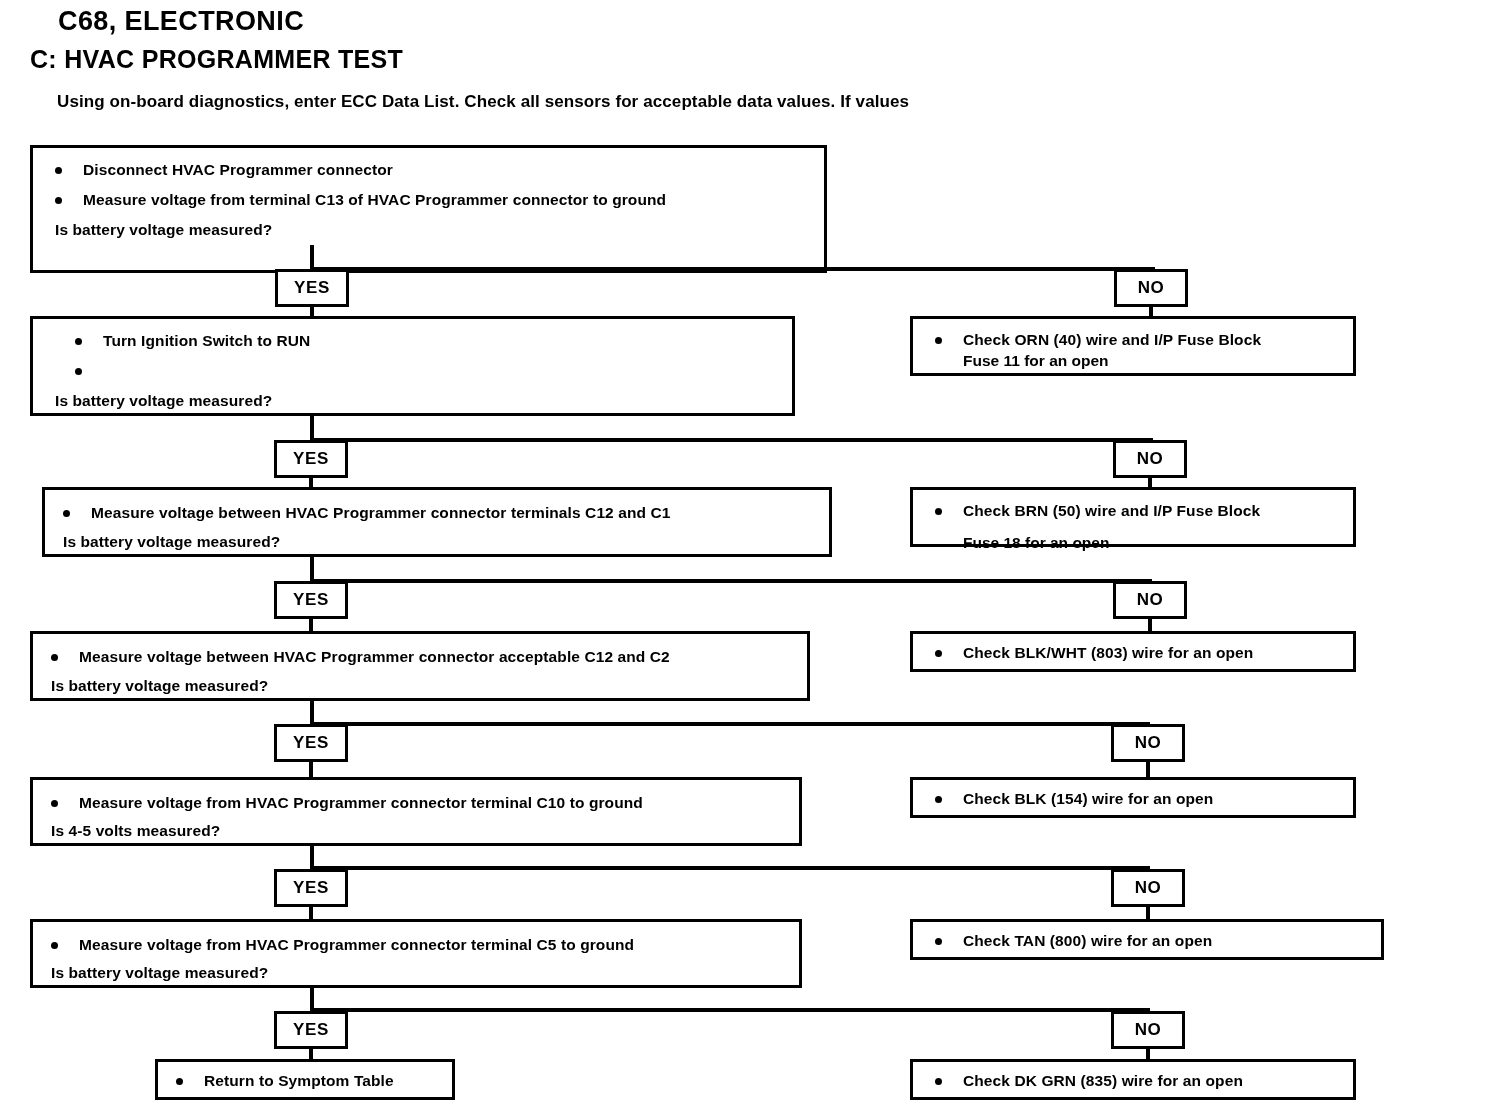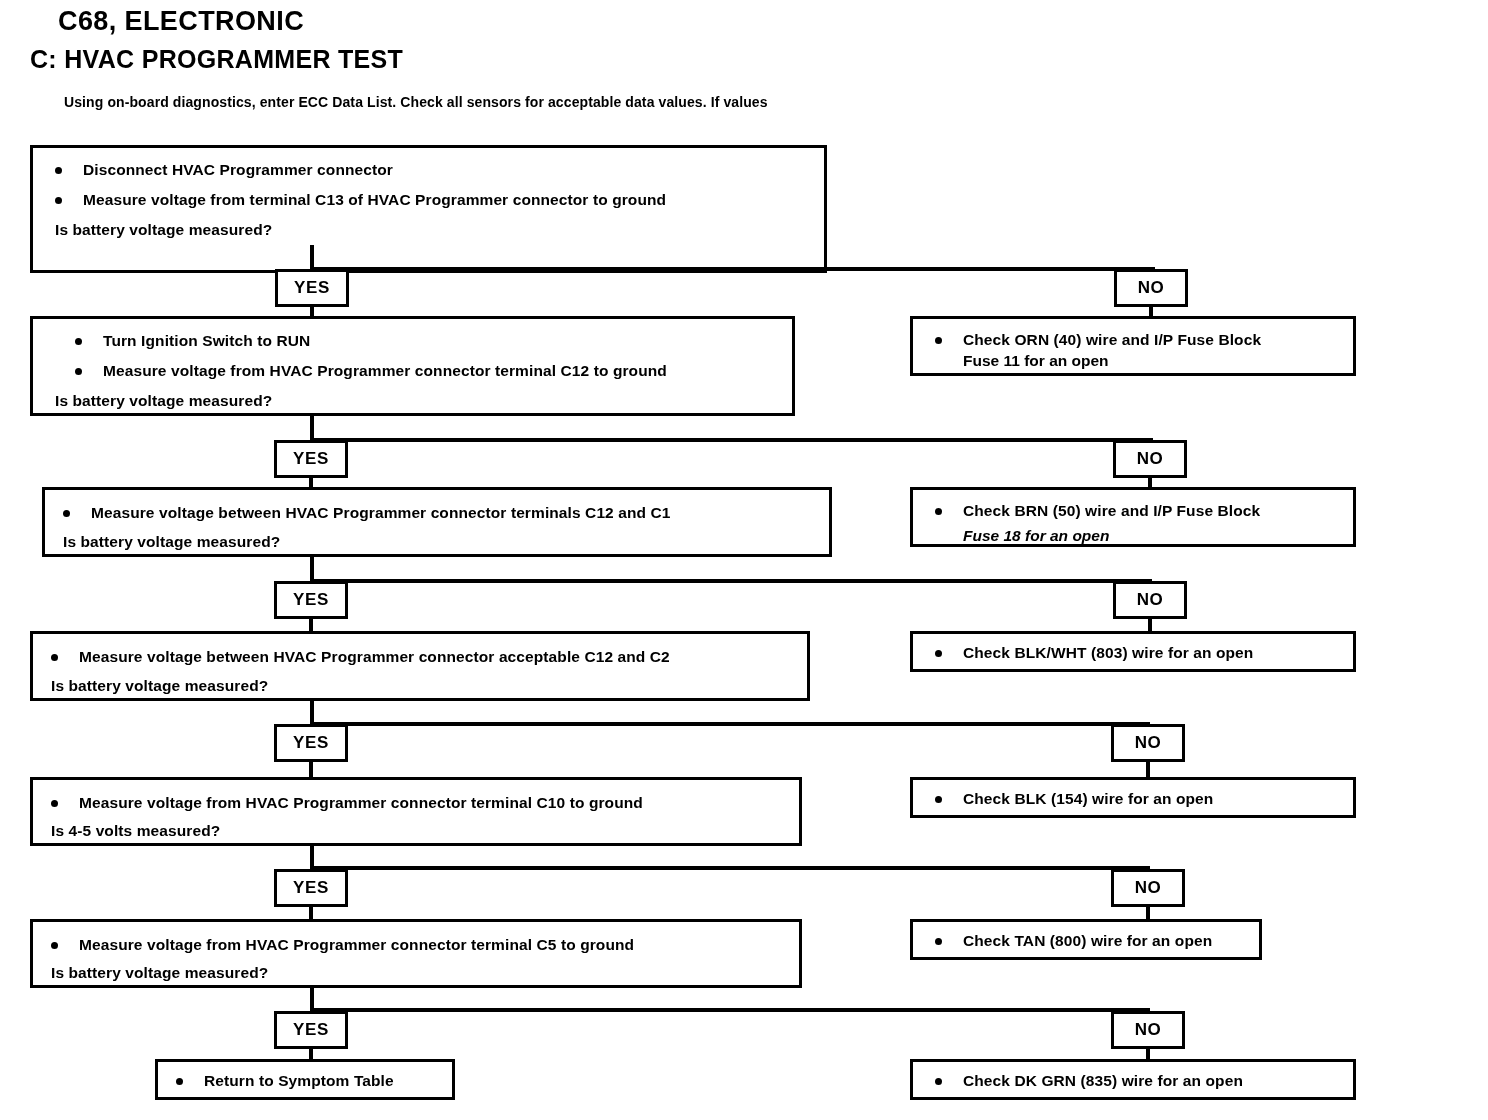--- a/index.html
+++ b/index.html
@@ -36,24 +36,24 @@
     position: absolute;
     left: 30px;
     top: 45px;
     font-size: 25px;
     font-weight: 700;
     letter-spacing: 0.3px;
     white-space: nowrap;
   }
   .intro {
     position: absolute;
-    left: 64px;
+    left: 57px;
     top: 91px;
     width: 1050px;
-    font-size: 14px;
+    font-size: 17px;
     font-weight: 700;
     line-height: 22px;
     letter-spacing: 0.1px;
   }
   .intro .l2 { display: block; margin-top: 44px; }
 
   
   .fbox {
     position: absolute;
     border: 3px solid #000;
@@ -143,36 +143,35 @@
   <div class="fbox" style="left:910px; top:316px; width:446px; height:60px;">
     <span class="bullet" style="left:22px; top:18px;"></span>
     <span class="line" style="left:50px; top:12px;">Check ORN (40) wire and I/P Fuse Block</span>
     <span class="cont" style="left:50px; top:33px;">Fuse 11 for an open</span>
   </div>
 
   <div class="fbox" style="left:30px; top:316px; width:765px; height:100px;">
     <span class="bullet" style="left:42px; top:19px;"></span>
     <span class="line" style="left:70px; top:13px;">Turn Ignition Switch to RUN</span>
     <span class="bullet" style="left:42px; top:49px;"></span>
-    <span class="line" style="left:70px; top:43px;">Measure voltage from HVAC Programmer connector terminal C12 to ground</span>
     <span class="line" style="left:22px; top:73px;">Is battery voltage measured?</span>
   </div>
 
   <div class="vline" style="left:310px; top:416px; height:26px;"></div>
   <div class="hline" style="left:310px; top:438px; width:843px;"></div>
   <div class="vline" style="left:1149px; top:438px; height:7px;"></div>
   <div class="ynbox" style="left:274px; top:440px;">YES</div>
   <div class="ynbox" style="left:1113px; top:440px;">NO</div>
   <div class="vline" style="left:309px; top:476px; height:12px;"></div>
   <div class="vline" style="left:1148px; top:476px; height:12px;"></div>
 
   <div class="fbox" style="left:910px; top:487px; width:446px; height:60px;">
     <span class="bullet" style="left:22px; top:18px;"></span>
     <span class="line" style="left:50px; top:12px;">Check BRN (50) wire and I/P Fuse Block</span>
-    <span class="cont" style="left:50px; top:37px;font-style:italic;">Fuse 18 for an open</span>
+    <span class="cont" style="left:50px; top:44px;">Fuse 18 for an open</span>
   </div>
 
   <div class="fbox" style="left:42px; top:487px; width:790px; height:70px;">
     <span class="bullet" style="left:18px; top:20px;"></span>
     <span class="line" style="left:46px; top:14px;">Measure voltage between HVAC Programmer connector terminals C12 and C1</span>
     <span class="line" style="left:18px; top:43px;">Is battery voltage measured?</span>
   </div>
 
   <div class="vline" style="left:310px; top:557px; height:26px;"></div>
   <div class="hline" style="left:310px; top:579px; width:842px;"></div>
@@ -213,21 +212,21 @@
   </div>
 
   <div class="vline" style="left:310px; top:846px; height:25px;"></div>
   <div class="hline" style="left:310px; top:866px; width:840px;"></div>
   <div class="vline" style="left:1146px; top:866px; height:7px;"></div>
   <div class="ynbox" style="left:274px; top:869px;">YES</div>
   <div class="ynbox" style="left:1111px; top:869px;">NO</div>
   <div class="vline" style="left:309px; top:905px; height:14px;"></div>
   <div class="vline" style="left:1146px; top:905px; height:14px;"></div>
 
-  <div class="fbox" style="left:910px; top:919px; width:352px; height:41px;">
+  <div class="fbox" style="left:910px; top:919px; width:474px; height:41px;">
     <span class="bullet" style="left:22px; top:16px;"></span>
     <span class="line" style="left:50px; top:10px;">Check TAN (800) wire for an open</span>
   </div>
 
   <div class="fbox" style="left:30px; top:919px; width:772px; height:69px;">
     <span class="bullet" style="left:18px; top:20px;"></span>
     <span class="line" style="left:46px; top:14px;">Measure voltage from HVAC Programmer connector terminal C5 to ground</span>
     <span class="line" style="left:18px; top:42px;">Is battery voltage measured?</span>
   </div>
 

